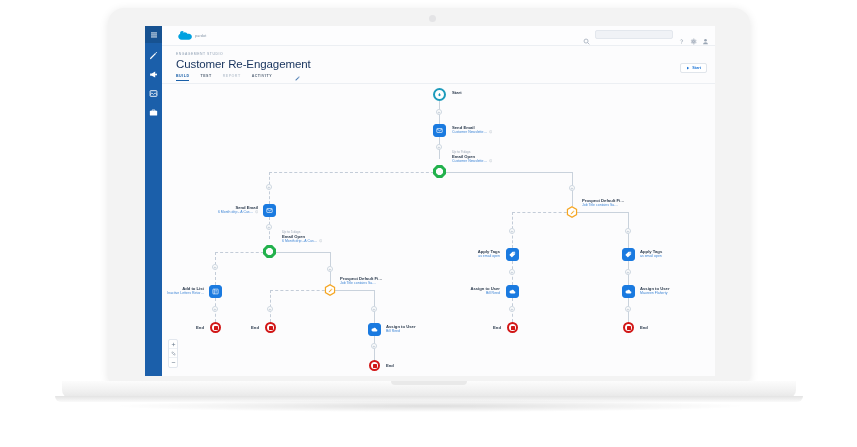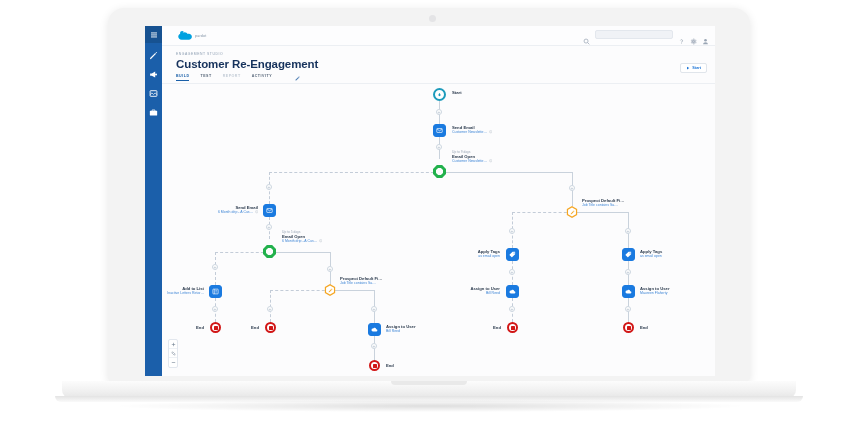--- a/index.html
+++ b/index.html
@@ -121,21 +121,21 @@
     background: #fcfcfd;
     border-bottom: 1px solid #eceff3;
   }
   .eyebrow {
     position: absolute; left: 14px; top: 6px;
     font-size: 3.4px; letter-spacing: .55px;
     color: #8a9bb0; text-transform: uppercase;
   }
   .page-title {
     position: absolute; left: 14px; top: 12px;
-    font-size: 11.5px; color: #16325c; font-weight: 700;
+    font-size: 11.5px; color: #16325c; font-weight: 400;
     letter-spacing: -0.1px;
   }
   .title-pencil {
     position: absolute; left: 133px; top: 21px;
     width: 5px; height: 5px; color: #4f7fb5;
   }
   .tabs {
     position: absolute; left: 14px; top: 28px;
     display: flex; gap: 11px;
   }

